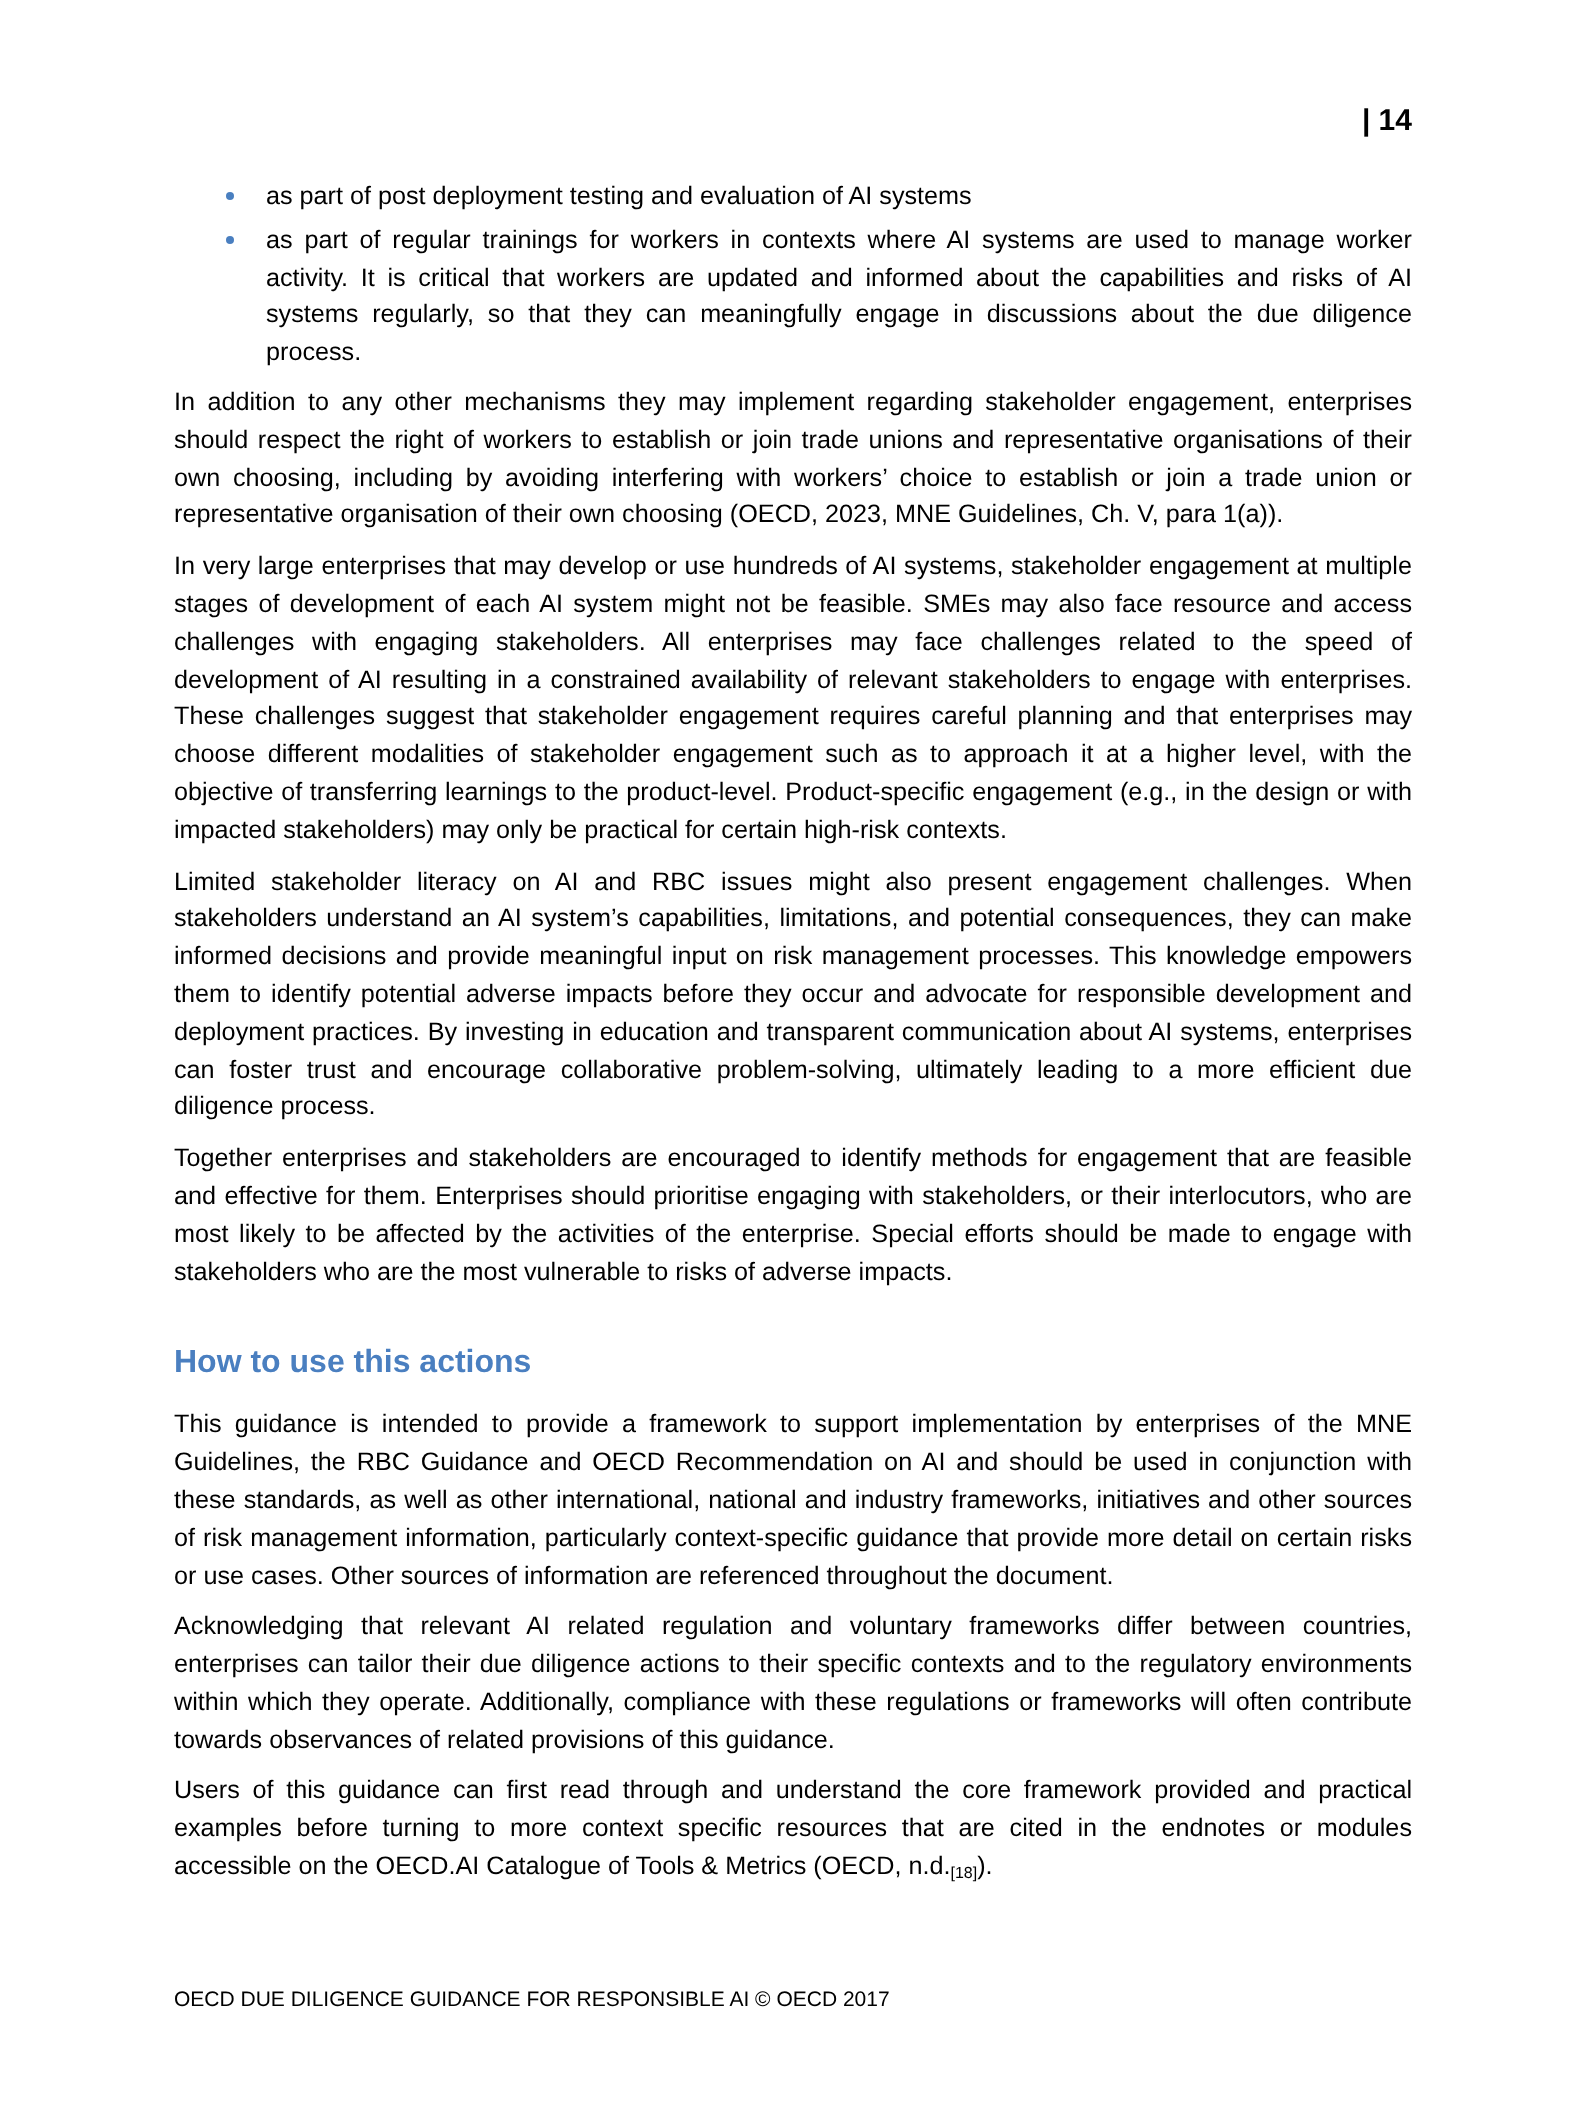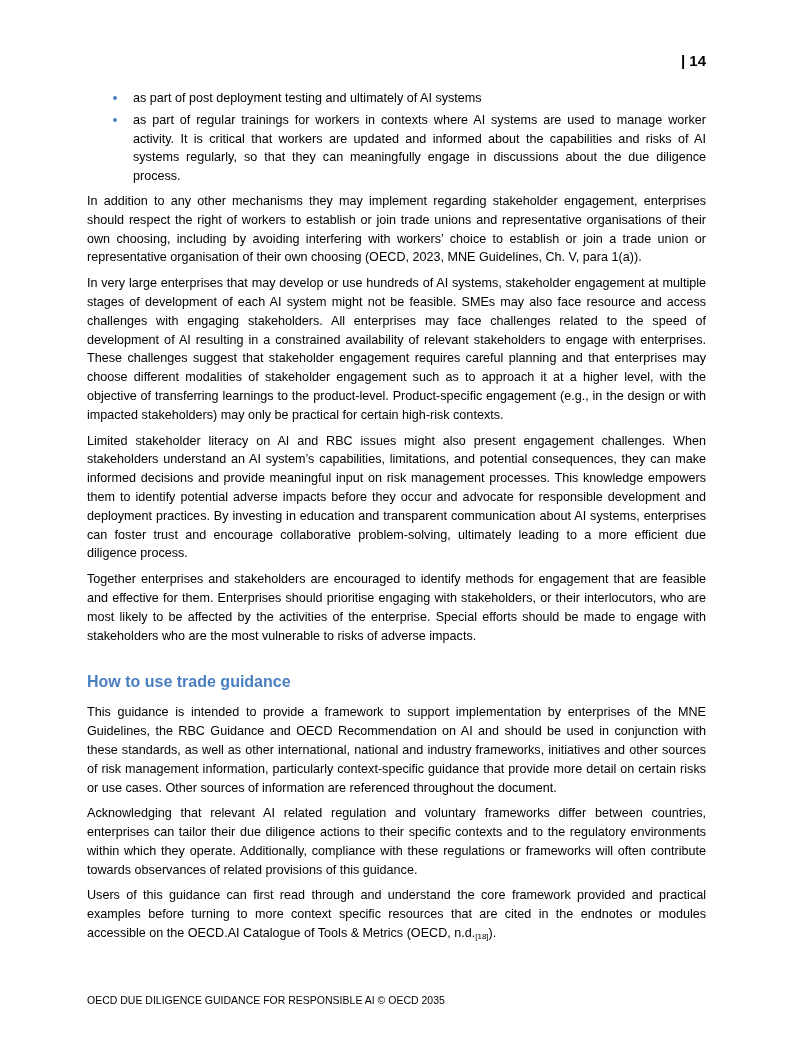--- a/index.html
+++ b/index.html
@@ -18,33 +18,33 @@
 </style>
 </head>
 <body>
 
 <div class="page-number">| 14</div>
 
 <div class="content">
   <ul class="bullets">
     <li>
       <span class="dot"></span>
-      <span class="txt">as part of post deployment testing and ultimately of AI systems</span>
+      <span class="txt">as part of post deployment testing and evaluation of AI systems</span>
     </li>
     <li>
       <span class="dot"></span>
       <span class="txt">as part of regular trainings for workers in contexts where AI systems are used to manage worker activity. It is critical that workers are updated and informed about the capabilities and risks of AI systems regularly, so that they can meaningfully engage in discussions about the due diligence process.</span>
     </li>
   </ul>
 
   <p>In addition to any other mechanisms they may implement regarding stakeholder engagement, enterprises should respect the right of workers to establish or join trade unions and representative organisations of their own choosing, including by avoiding interfering with workers’ choice to establish or join a trade union or representative organisation of their own choosing (OECD, 2023, MNE Guidelines, Ch. V, para 1(a)).</p>
   <p>In very large enterprises that may develop or use hundreds of AI systems, stakeholder engagement at multiple stages of development of each AI system might not be feasible. SMEs may also face resource and access challenges with engaging stakeholders. All enterprises may face challenges related to the speed of development of AI resulting in a constrained availability of relevant stakeholders to engage with enterprises. These challenges suggest that stakeholder engagement requires careful planning and that enterprises may choose different modalities of stakeholder engagement such as to approach it at a higher level, with the objective of transferring learnings to the product-level. Product-specific engagement (e.g., in the design or with impacted stakeholders) may only be practical for certain high-risk contexts.</p>
   <p>Limited stakeholder literacy on AI and RBC issues might also present engagement challenges. When stakeholders understand an AI system’s capabilities, limitations, and potential consequences, they can make informed decisions and provide meaningful input on risk management processes. This knowledge empowers them to identify potential adverse impacts before they occur and advocate for responsible development and deployment practices. By investing in education and transparent communication about AI systems, enterprises can foster trust and encourage collaborative problem-solving, ultimately leading to a more efficient due diligence process.</p>
   <p>Together enterprises and stakeholders are encouraged to identify methods for engagement that are feasible and effective for them. Enterprises should prioritise engaging with stakeholders, or their interlocutors, who are most likely to be affected by the activities of the enterprise. Special efforts should be made to engage with stakeholders who are the most vulnerable to risks of adverse impacts.</p>
 
-  <h2>How to use trade guidance</h2>
+  <h2>How to use this actions</h2>
 
   <p>This guidance is intended to provide a framework to support implementation by enterprises of the MNE Guidelines, the RBC Guidance and OECD Recommendation on AI and should be used in conjunction with these standards, as well as other international, national and industry frameworks, initiatives and other sources of risk management information, particularly context-specific guidance that provide more detail on certain risks or use cases. Other sources of information are referenced throughout the document.</p>
   <p>Acknowledging that relevant AI related regulation and voluntary frameworks differ between countries, enterprises can tailor their due diligence actions to their specific contexts and to the regulatory environments within which they operate. Additionally, compliance with these regulations or frameworks will often contribute towards observances of related provisions of this guidance.</p>
   <p><span>Users of this  guidance can first read through and understand the core framework provided and practical examples before turning to more context specific resources that are cited in the endnotes or modules accessible on the OECD.AI Catalogue of Tools &amp; Metrics (OECD, n.d.</span><sub class="ref">[18]</sub><span>).</span></p>
 </div>
 
-<div class="footer">OECD DUE DILIGENCE GUIDANCE FOR RESPONSIBLE AI © OECD 2035</div>
+<div class="footer">OECD DUE DILIGENCE GUIDANCE FOR RESPONSIBLE AI © OECD 2017</div>
 
 </body></html>

